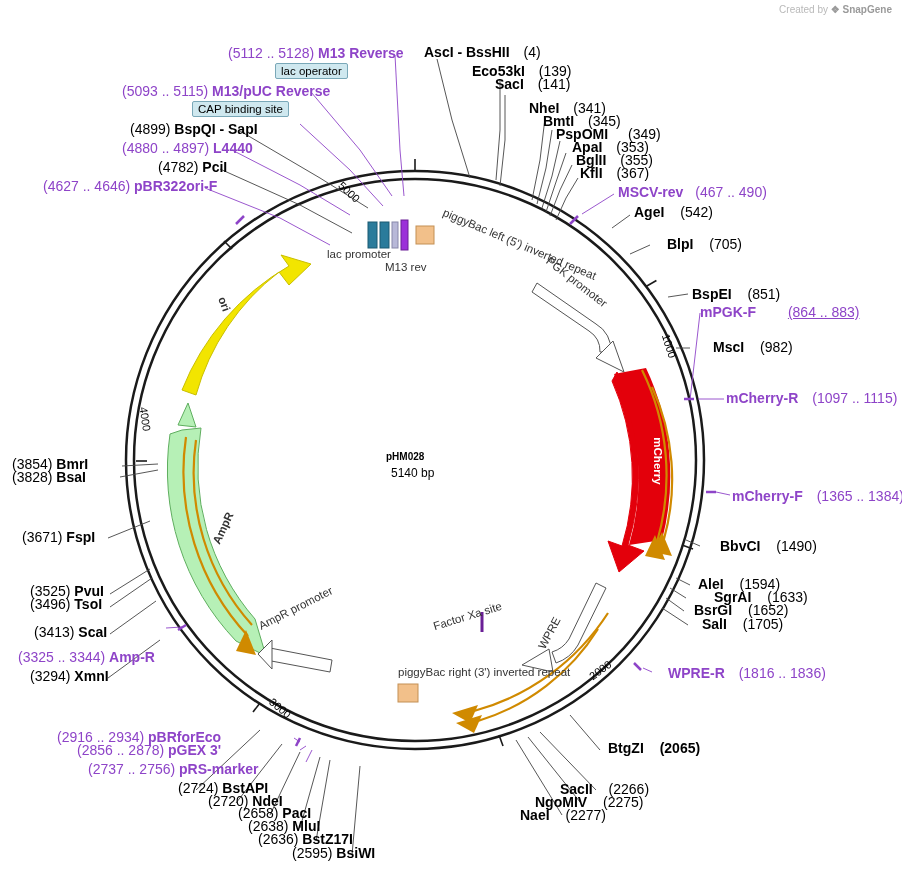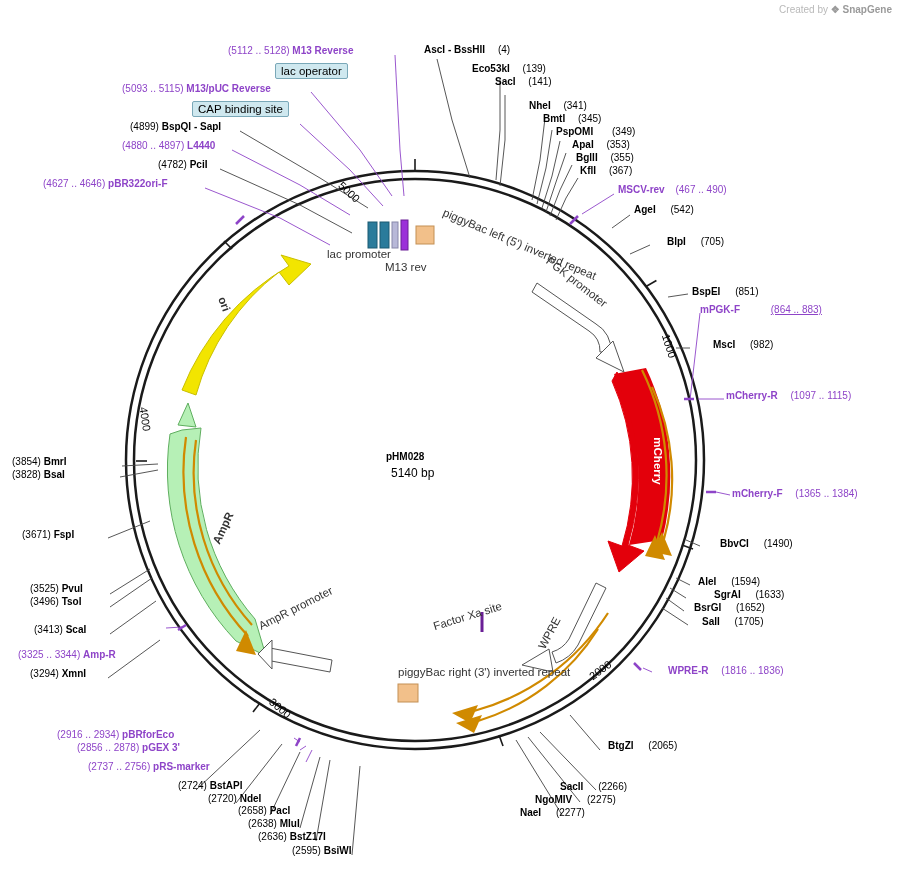--- a/index.html
+++ b/index.html
@@ -4,21 +4,21 @@
 <style>
   html,body{margin:0;padding:0;}
   body{
     width:902px;height:869px;background:#ffffff;
     font-family:"Liberation Sans", sans-serif;
     position:relative;overflow:hidden;
   }
   #stage{position:absolute;left:0;top:0;width:902px;height:869px;}
   svg#map{position:absolute;left:0;top:0;width:902px;height:869px;}
 
-  .lbl{position:absolute;white-space:nowrap;font-size:10px;color:#000;}
+  .lbl{position:absolute;white-space:nowrap;font-size:14px;color:#000;}
   .bold{font-weight:bold;}
   .purple{color:#8e44c8;}
   .pos{color:#000;font-weight:normal;}
   .plasmid-name{font-weight:bold;font-size:10px;}
   .plasmid-bp{font-size:12px;}
   .tickLbl{font-size:11px;color:#000;}
 
   .boxlbl{
     position:absolute;border:1px solid #7aa8b8;background:#cfe8ef;
     font-size:11.5px;color:#000;padding:1px 5px;border-radius:2px;white-space:nowrap;
@@ -378,21 +378,21 @@
   <div class="lbl" style="left:702px;top:616px;">
     <span class="bold">SalI</span>
     <span class="pos" style="margin-left:12px;">(1705)</span>
   </div>
   <div class="lbl" style="left:668px;top:665px;">
     <span class="purple bold">WPRE-R</span>
     <span class="purple" style="margin-left:10px;">(1816 .. 1836)</span>
   </div>
   <div class="lbl" style="left:608px;top:740px;">
     <span class="bold">BtgZI</span>
-    <span class="pos" style="margin-left:12px;">(2065)</span>
+    <span class="pos" style="margin-left:12px;font-weight:bold;">(2065)</span>
   </div>
   <div class="lbl" style="left:560px;top:781px;">
     <span class="bold">SacII</span>
     <span class="pos" style="margin-left:12px;">(2266)</span>
   </div>
   <div class="lbl" style="left:535px;top:794px;">
     <span class="bold">NgoMIV</span>
     <span class="pos" style="margin-left:12px;">(2275)</span>
   </div>
   <div class="lbl" style="left:520px;top:807px;">

